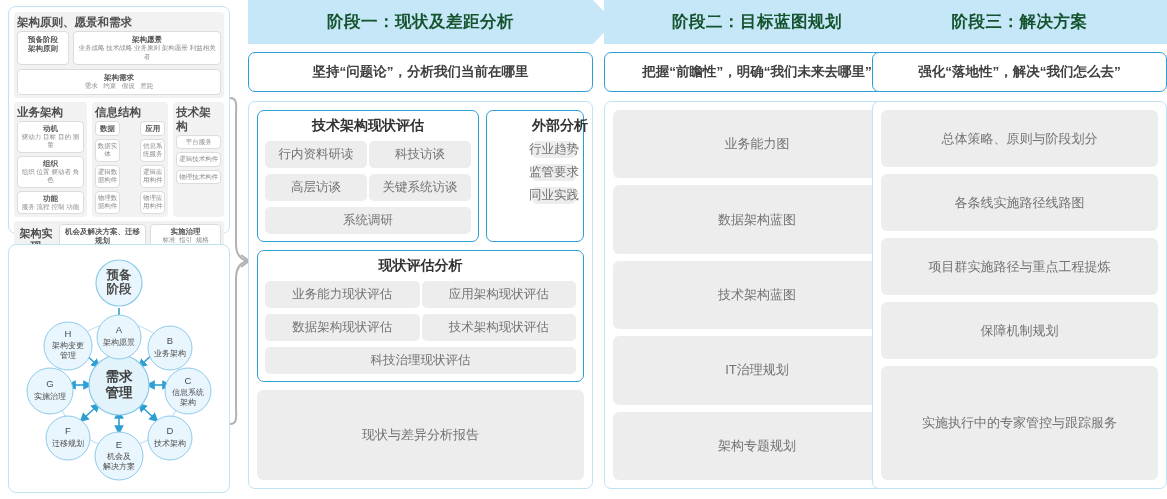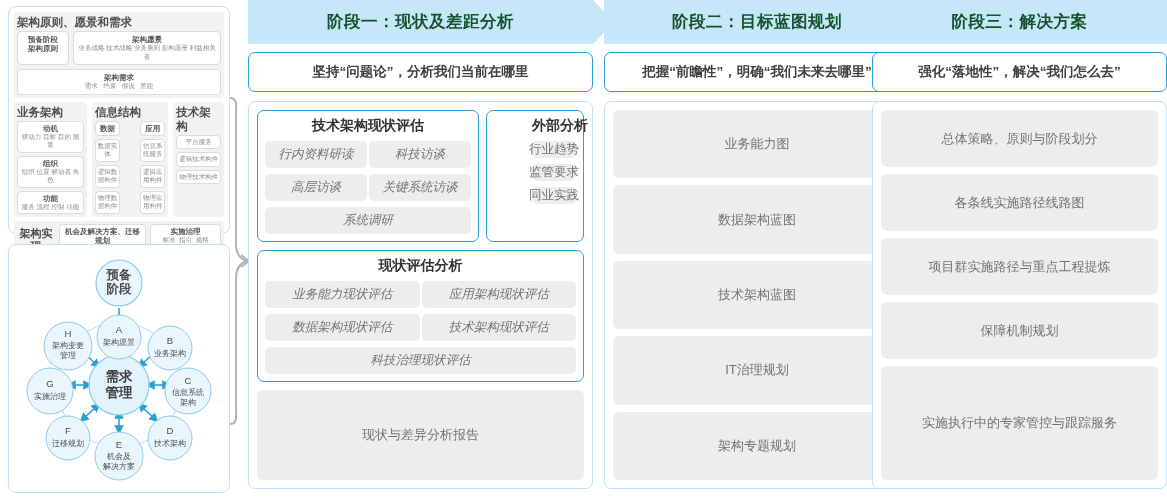--- a/index.html
+++ b/index.html
@@ -211,21 +211,21 @@
     background: #ededed;
     border-radius: 5px;
     color: #737373;
     font-size: 12.5px;
     text-align: center;
     display: flex;
     align-items: center;
     justify-content: center;
     white-space: nowrap;
   }
-  .chip-row { display: flex; gap: 2px; margin-bottom: 6px; font-style: italic; }
+  .chip-row { display: flex; gap: 2px; margin-bottom: 6px; }
   .chip-row:last-child { margin-bottom: 0; }
   .chip-row > .chip { flex: 1; height: 27px; }
 
   .ext-card { width: 98px; padding-left: 45px; }
   .ext-card .chip { height: 17px; margin-bottom: 6px; }
   .ext-card .chip:last-child { margin-bottom: 0; }
 
   .p1-mid { margin-top: 8px; }
   .p1-bottom {
     margin-top: 8px;

